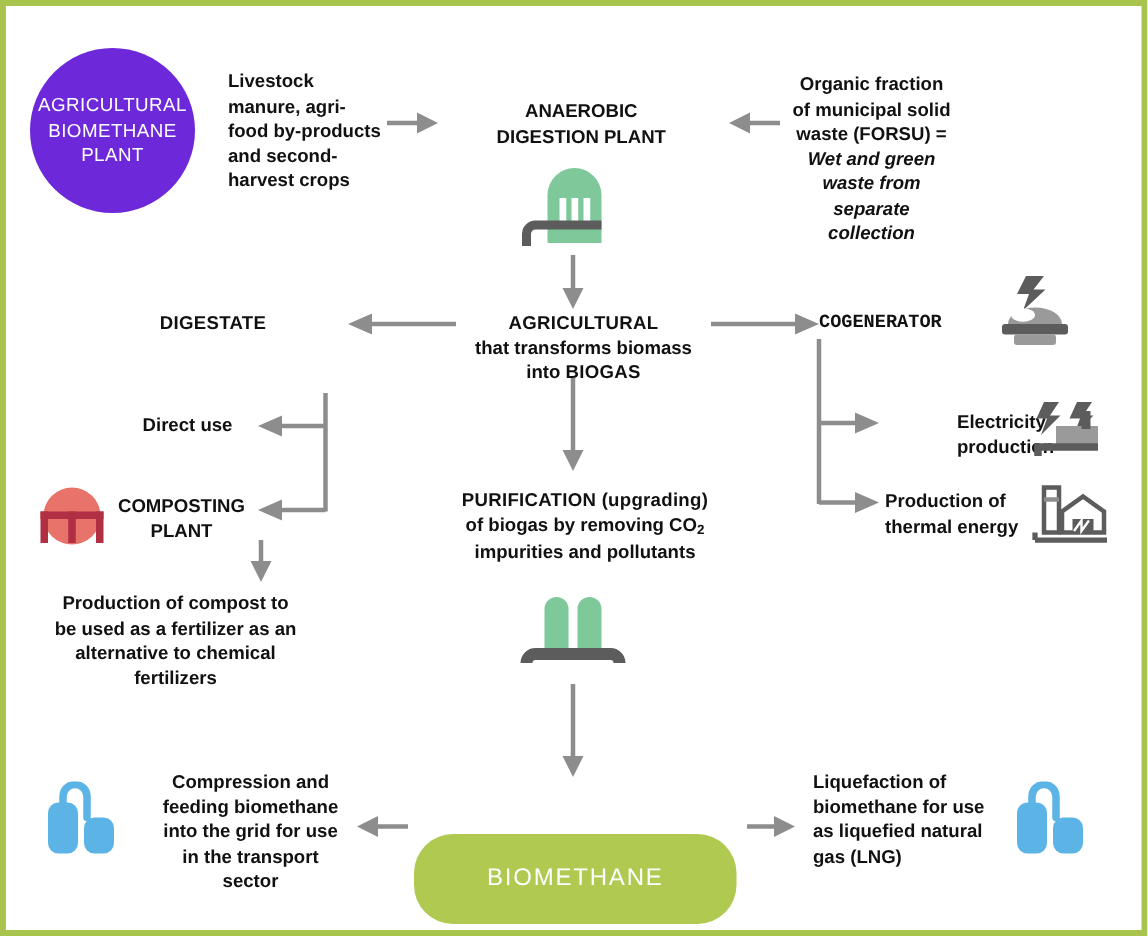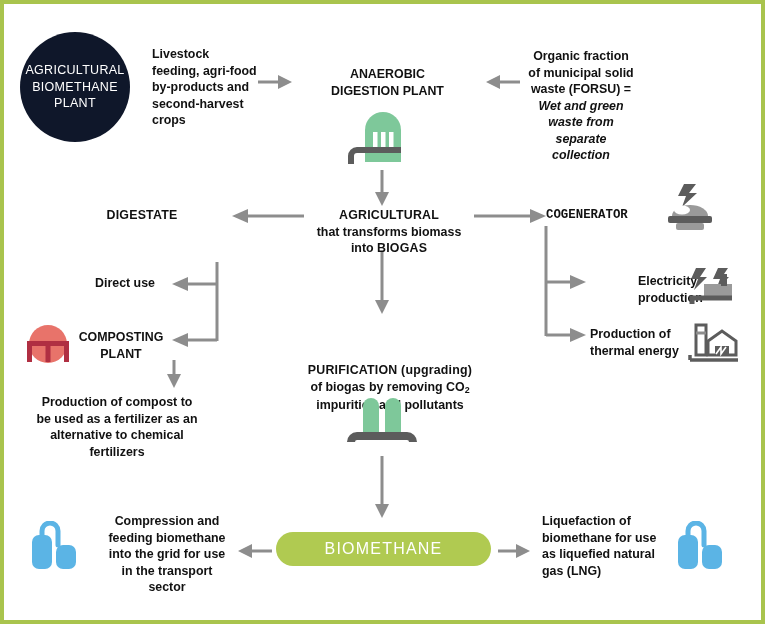--- a/index.html
+++ b/index.html
@@ -19,21 +19,21 @@
     background: #ffffff;
     border: 4px solid #a9c44d;
     overflow: hidden;
   }
 
   .node { position: absolute; }
 
   
   .circle {
     border-radius: 50%;
-    background: #0f172a;
+    background: #6d28d9;
     display: flex;
     align-items: center;
     justify-content: flex-end;
     text-align: center;
   }
   .circle .ctext {
     color: #ffffff;
     font-size: 12.5px;
     line-height: 1.35;
     letter-spacing: 0.3px;
@@ -79,21 +79,21 @@
 </style>
 </head>
 <body>
 
 <div id="diagram">
 
   <div class="node circle" style="left:16px; top:28px; width:110px; height:110px;">
     <span class="ctext">AGRICULTURAL BIOMETHANE PLANT</span>
   </div>
 
-  <div class="node txt left" style="left:148px; top:42px; width:105px;">Livestock feeding, agri-food by-products and second-harvest crops</div>
+  <div class="node txt left" style="left:148px; top:42px; width:105px;">Livestock manure, agri-food by-products and second-harvest crops</div>
 
   <svg class="arrow-svg" style="left:254px; top:68px;" width="40" height="20">
     <line class="ln" x1="0" y1="10" x2="22" y2="10"></line>
     <polygon class="hd" points="20,3 34,10 20,17"></polygon>
   </svg>
 
 
   <div class="node txt right" style="left:522px; top:44px; width:110px;">
     <span>Organic fraction of municipal solid waste (FORSU) =</span>
     <span class="it">Wet and green waste from separate collection</span>
@@ -208,40 +208,40 @@
   <svg class="icon-svg" style="left:684px; top:316px;" width="56" height="44" viewBox="0 0 56 44">
     <rect x="8" y="5" width="10" height="30" fill="none" stroke="#5c5c5c" stroke-width="3"></rect>
     <line class="ln" x1="8" y1="13" x2="18" y2="13" stroke="#5c5c5c" stroke-width="2.5"></line>
     <path d="M20 35 v-14 l14 -10 l14 10 v14 z" fill="none" stroke="#5c5c5c" stroke-width="3"></path>
     <rect x="27" y="26" width="14" height="9" fill="#5c5c5c"></rect>
     <path d="M28 34 l5 -7 l0 7 l5 -7" stroke="#ffffff" stroke-width="1.6" fill="none"></path>
     <path d="M2 40 h48" stroke="#5c5c5c" stroke-width="3.5"></path>
     <path d="M2 40 v-5" stroke="#5c5c5c" stroke-width="3.5"></path>
   </svg>
 
-  <div class="node txt center" style="left:280px; top:321px; width:212px;margin-top:37px;">
+  <div class="node txt center" style="left:280px; top:321px; width:212px;">
     <div class="hdr">PURIFICATION (upgrading)</div>
     <div>
       <span>of biogas by removing CO</span><sub>2</sub>
     </div>
     <div>impurities and pollutants</div>
   </div>
 
   <svg class="icon-svg" style="left:337px; top:392px;" width="84" height="56" viewBox="0 0 84 56">
     <rect x="22" y="2" width="16" height="42" rx="8" fill="#7ec89a"></rect>
     <rect x="44" y="2" width="16" height="42" rx="8" fill="#7ec89a"></rect>
     <path d="M10 46 a6 6 0 0 1 6 -6 h50 a6 6 0 0 1 6 6" stroke="#5c5c5c" stroke-width="8" fill="none"></path>
   </svg>
 
   <svg class="arrow-svg" style="left:368px; top:452px;" width="20" height="66">
     <line class="ln" x1="10" y1="0" x2="10" y2="50"></line>
     <polygon class="hd" points="3,48 10,62 17,48"></polygon>
   </svg>
 
-  <div class="node pill" style="left:272px; top:528px; width:215px; height:34px;">
+  <div class="node pill" style="left:272px; top:552px; width:215px; height:60px;">
     <span>BIOMETHANE</span>
   </div>
 
   <svg class="arrow-svg" style="left:230px; top:537px;" width="40" height="20">
     <line class="ln" x1="38" y1="10" x2="16" y2="10"></line>
     <polygon class="hd" points="18,3 4,10 18,17"></polygon>
   </svg>
 
   <div class="node txt right" style="left:104px; top:509px; width:118px;">Compression and feeding biomethane into the grid for use in the transport sector</div>
 

